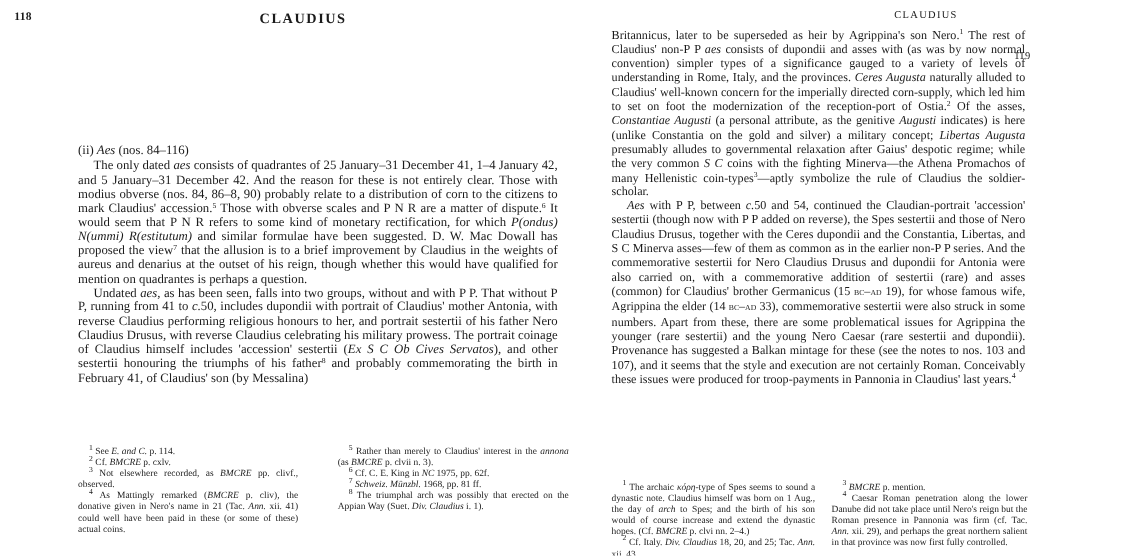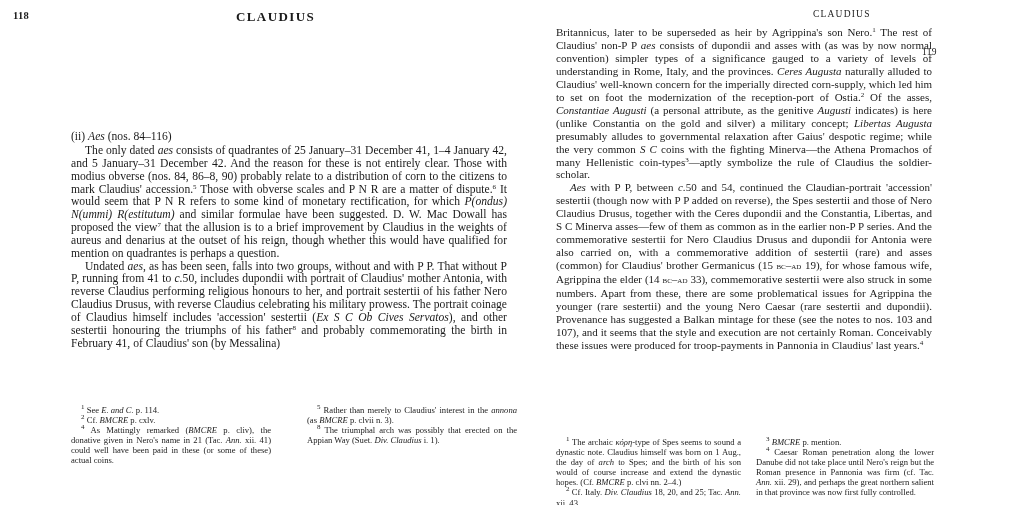--- a/index.html
+++ b/index.html
@@ -48,24 +48,27 @@
   <div class="running-head">CLAUDIUS</div>
   <div class="section-heading"><span>(ii) </span><i>Aes</i><span> (nos. 84–116)</span></div>
   <div class="body-text">
     <p class="para"><span>The only dated </span><i>aes</i><span> consists of quadrantes of 25 January–31 December 41, 1–4 January 42, and 5 January–31 December 42. And the reason for these is not entirely clear. Those with modius obverse (nos. 84, 86–8, 90) probably relate to a distribution of corn to the citizens to mark Claudius' accession.</span><sup>5</sup><span> Those with obverse scales and P N R are a matter of dispute.</span><sup>6</sup><span> It would seem that P N R refers to some kind of monetary rectification, for which </span><i>P(ondus) N(ummi) R(estitutum)</i><span> and similar formulae have been suggested. D. W. Mac Dowall has proposed the view</span><sup>7</sup><span> that the allusion is to a brief improvement by Claudius in the weights of aureus and denarius at the outset of his reign, though whether this would have qualified for mention on quadrantes is perhaps a question.</span></p>
     <p class="para"><span>Undated </span><i>aes</i><span>, as has been seen, falls into two groups, without and with P P. That without P P, running from 41 to </span><i>c.</i><span>50, includes dupondii with portrait of Claudius' mother Antonia, with reverse Claudius performing religious honours to her, and portrait sestertii of his father Nero Claudius Drusus, with reverse Claudius celebrating his military prowess. The portrait coinage of Claudius himself includes 'accession' sestertii (</span><i>Ex S C Ob Cives Servatos</i><span>), and other sestertii honouring the triumphs of his father</span><sup>8</sup><span> and probably commemorating the birth in February 41, of Claudius' son (by Messalina)</span></p>
   </div>
   <div class="notes" id="left-notes">
     <div class="note-col col-a">
         <p class="note"><sup>1</sup> <span>See </span><i>E. and C.</i><span> p. 114.</span></p>
         <p class="note"><sup>2</sup> <span>Cf. </span><i>BMCRE</i><span> p. cxlv.</span></p>
+        <p class="note"><sup>3</sup> <span>Not elsewhere recorded, as </span><i>BMCRE</i><span> pp. clivf., observed.</span></p>
         <p class="note"><sup>4</sup> <span>As Mattingly remarked (</span><i>BMCRE</i><span> p. cliv), the donative given in Nero's name in 21 (Tac. </span><i>Ann.</i><span> xii. 41) could well have been paid in these (or some of these) actual coins.</span></p>
       </div>
     <div class="note-col col-b">
         <p class="note"><sup>5</sup> <span>Rather than merely to Claudius' interest in the </span><i>annona</i><span> (as </span><i>BMCRE</i><span> p. clvii n. 3).</span></p>
+        <p class="note"><sup>6</sup> <span>Cf. C. E. King in </span><i>NC</i><span> 1975, pp. 62f.</span></p>
+        <p class="note"><sup>7</sup> <i>Schweiz. Münzbl.</i><span> 1968, pp. 81 ff.</span></p>
         <p class="note"><sup>8</sup> <span>The triumphal arch was possibly that erected on the Appian Way (Suet. </span><i>Div. Claudius</i><span> i. 1).</span></p>
       </div>
   </div>
 </div>
 
 <div class="page" id="page-right">
   <div class="running-head">CLAUDIUS</div>
   <div class="folio">119</div>
   <div class="body-text">
     <p class="para" style="text-indent:0"><span>Britannicus, later to be superseded as heir by Agrippina's son Nero.</span><sup>1</sup><span> The rest of Claudius' non-P P </span><i>aes</i><span> consists of dupondii and asses with (as was by now normal convention) simpler types of a significance gauged to a variety of levels of understanding in Rome, Italy, and the provinces. </span><i>Ceres Augusta</i><span> naturally alluded to Claudius' well-known concern for the imperially directed corn-supply, which led him to set on foot the modernization of the reception-port of Ostia.</span><sup>2</sup><span> Of the asses, </span><i>Constantiae Augusti</i><span> (a personal attribute, as the genitive </span><i>Augusti</i><span> indicates) is here (unlike Constantia on the gold and silver) a military concept; </span><i>Libertas Augusta</i><span> presumably alludes to governmental relaxation after Gaius' despotic regime; while the very common </span><i>S C</i><span> coins with the fighting Minerva—the Athena Promachos of many Hellenistic coin-types</span><sup>3</sup><span>—aptly symbolize the rule of Claudius the soldier-scholar.</span></p>

